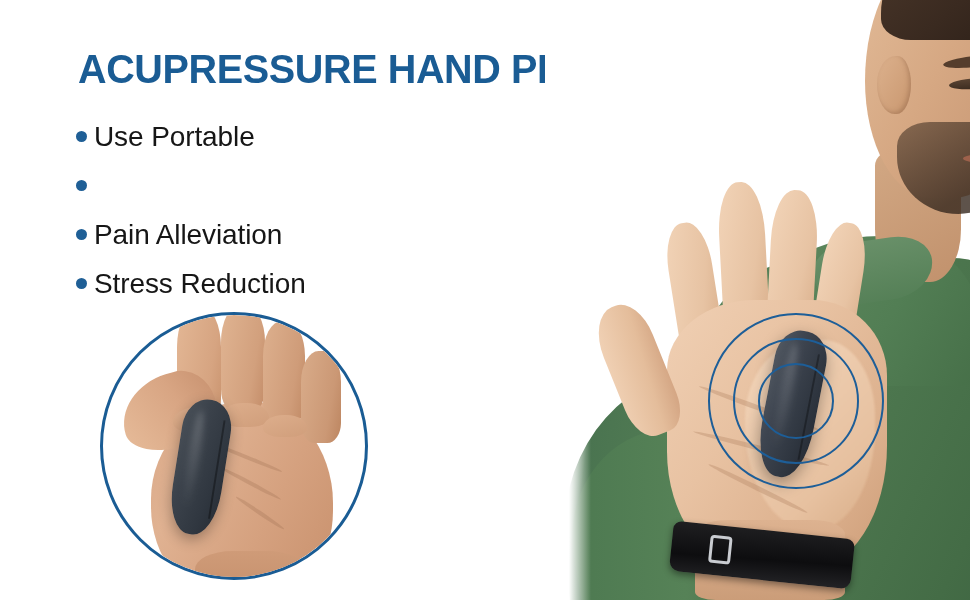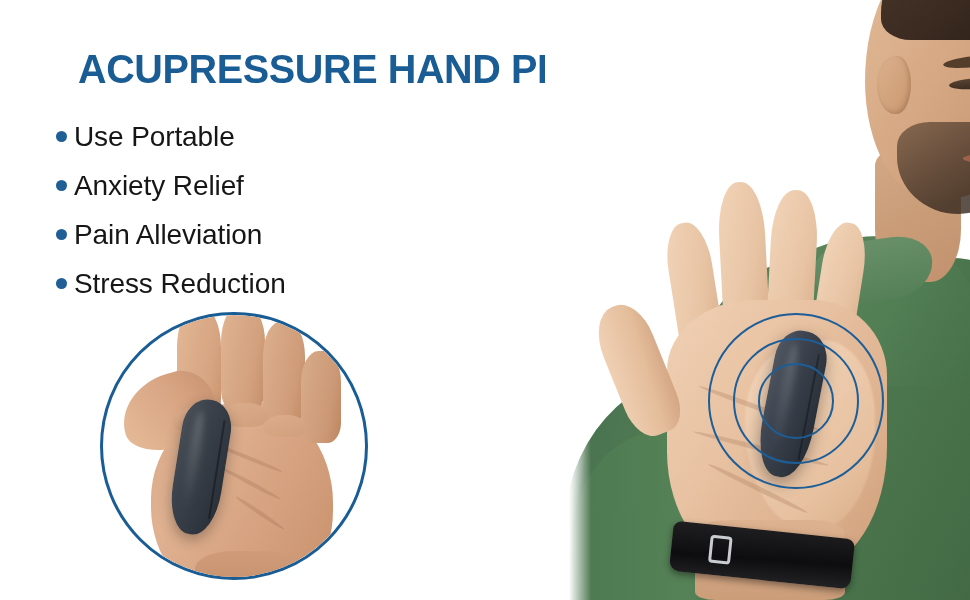--- a/index.html
+++ b/index.html
@@ -30,21 +30,21 @@
     font-weight: 700;
     letter-spacing: -0.4px;
     color: #1a5c94;
     white-space: nowrap;
     transform: scaleX(0.965);
     transform-origin: left center;
   }
 
   .feature-list {
     position: absolute;
-    left: 56px;
+    left: 76px;
     top: 112px;
     width: 420px;
     list-style: none;
   }
   .feature-item {
     display: flex;
     align-items: center;
     height: 49px;
   }
   .feature-dot {
@@ -378,21 +378,20 @@
 
   <div class="headline">ACUPRESSURE HAND PRESSURE</div>
 
   <ul class="feature-list">
     <li class="feature-item">
       <span class="feature-dot"></span>
       <span class="feature-label">Use Portable</span>
     </li>
     <li class="feature-item">
       <span class="feature-dot"></span>
-      <span class="feature-label">Anxiety Relief</span>
     </li>
     <li class="feature-item">
       <span class="feature-dot"></span>
       <span class="feature-label">Pain Alleviation</span>
     </li>
     <li class="feature-item">
       <span class="feature-dot"></span>
       <span class="feature-label">Stress Reduction</span>
     </li>
   </ul>

